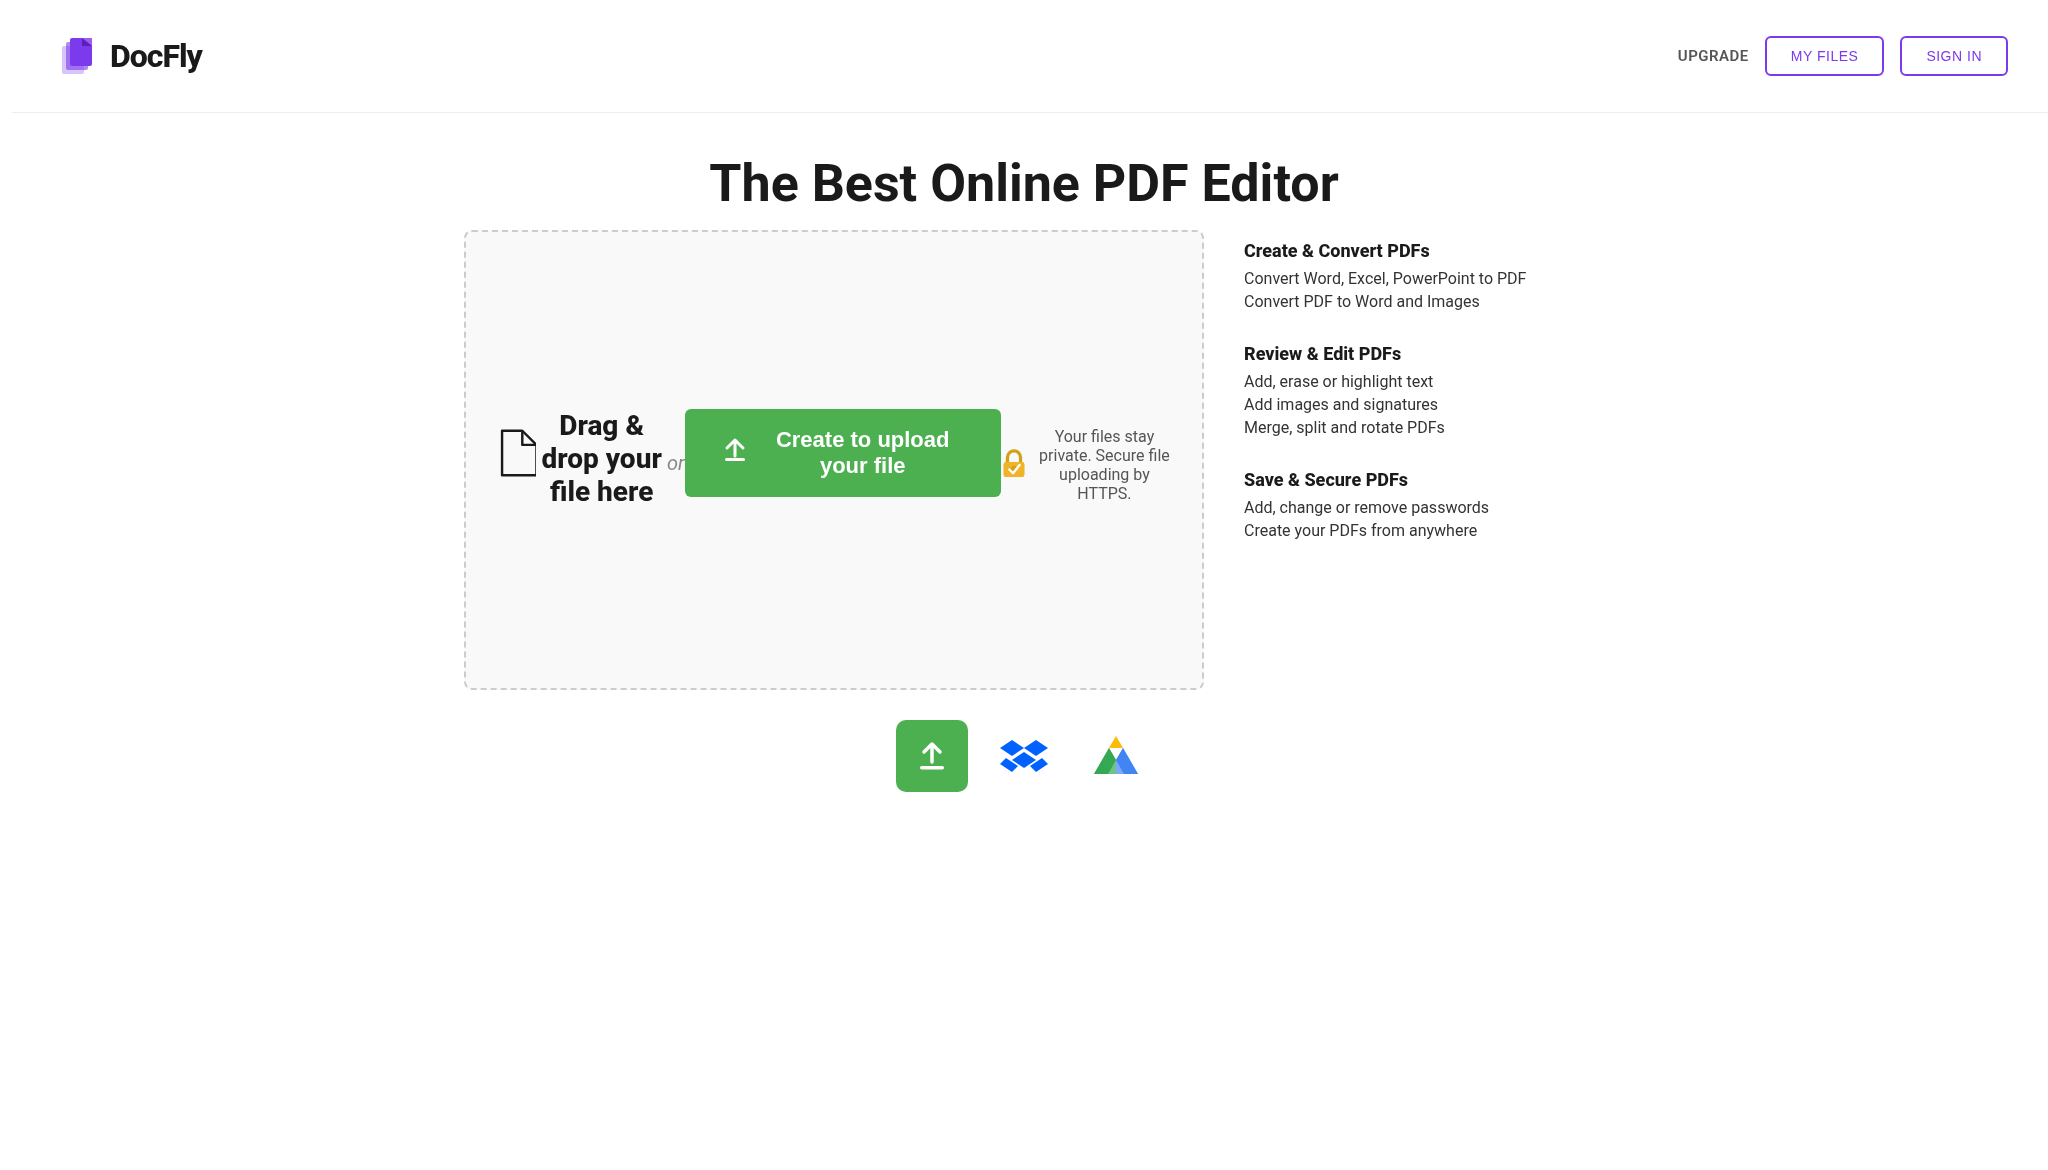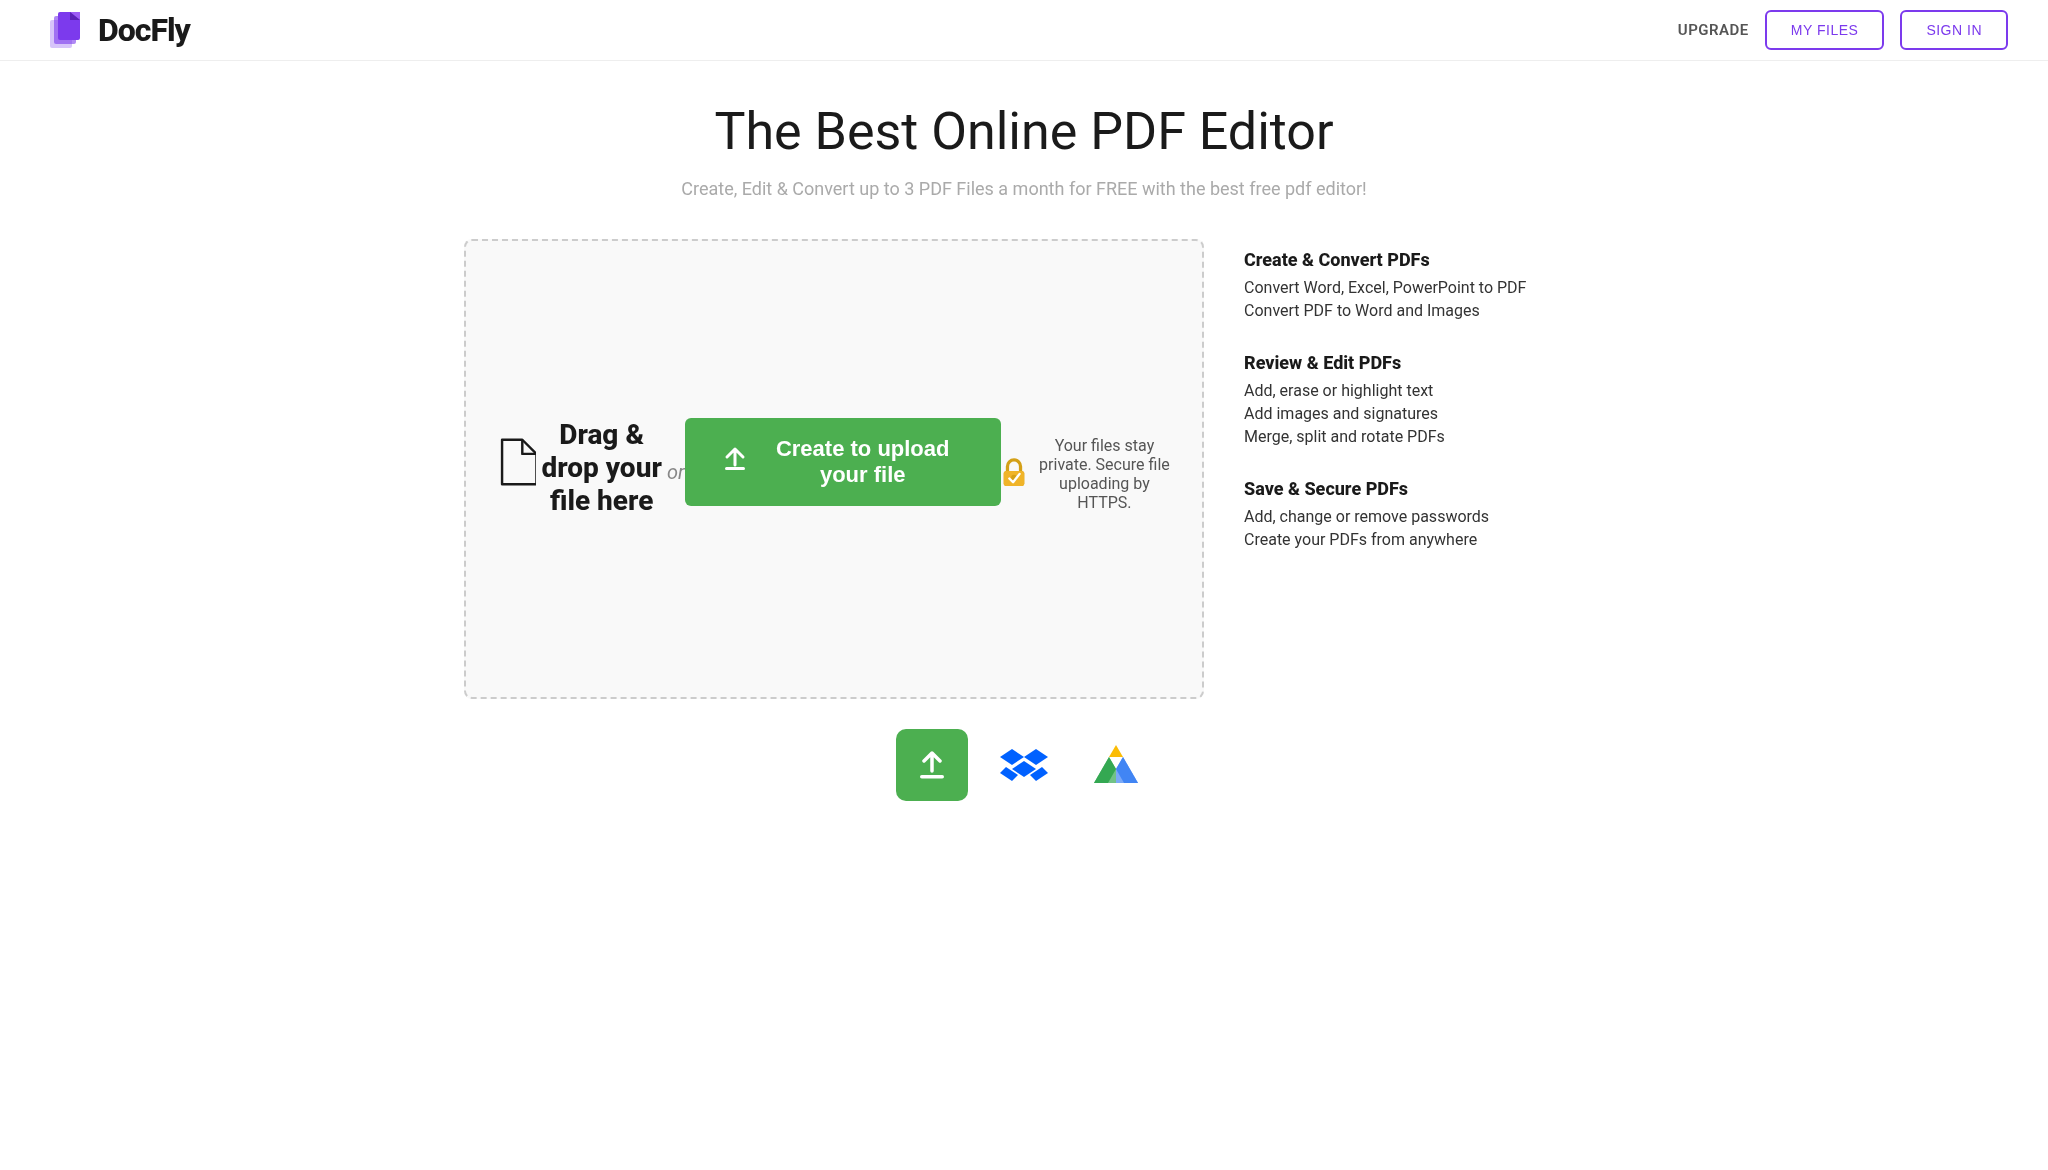--- a/index.html
+++ b/index.html
@@ -13,22 +13,23 @@
       background: #ffffff;
       color: #222;
       min-height: 100vh;
     }
 
     
     .header {
       display: flex;
       align-items: center;
       justify-content: space-between;
-      padding: 6px 40px;
+      padding: 32px 40px;
       border-bottom: 1px solid #eee;
+      margin-left: 12px;
     }
 
     .logo-area {
       display: flex;
       align-items: center;
       gap: 10px;
     }
 
     .logo-icon {
       width: 48px;
@@ -81,21 +82,21 @@
     
     .main {
       max-width: 1200px;
       margin: 0 auto;
       padding: 40px 40px 20px;
     }
 
     .page-title {
       text-align: center;
       font-size: 52px;
-      font-weight: 400;
+      font-weight: 700;
       color: #1a1a1a;
       margin-bottom: 16px;
     }
 
     .page-subtitle {
       text-align: center;
       font-size: 18px;
       color: #aaa;
       margin-bottom: 40px;
     }
@@ -254,21 +255,20 @@
 
   <nav class="header-nav">
     <span class="nav-upgrade">UPGRADE</span>
     <button class="nav-btn nav-btn-myfiles">MY FILES</button>
     <button class="nav-btn nav-btn-signin">SIGN IN</button>
   </nav>
 </header>
 
 <main class="main">
   <h1 class="page-title">The Best Online PDF Editor</h1>
-  <p class="page-subtitle">Create, Edit &amp; Convert up to 3 PDF Files a month for FREE with the best free pdf editor!</p>
 
   <div class="content-row">
 
     <div class="dropzone">
 
       <svg class="file-icon" viewBox="0 0 100 110" xmlns="http://www.w3.org/2000/svg">
         <path d="M15 0 L65 0 L100 35 L100 110 L15 110 Z" fill="none" stroke="#1a1a1a" stroke-width="6" stroke-linejoin="round"></path>
         <path d="M65 0 L65 35 L100 35" fill="none" stroke="#1a1a1a" stroke-width="6" stroke-linejoin="round"></path>
       </svg>
 

